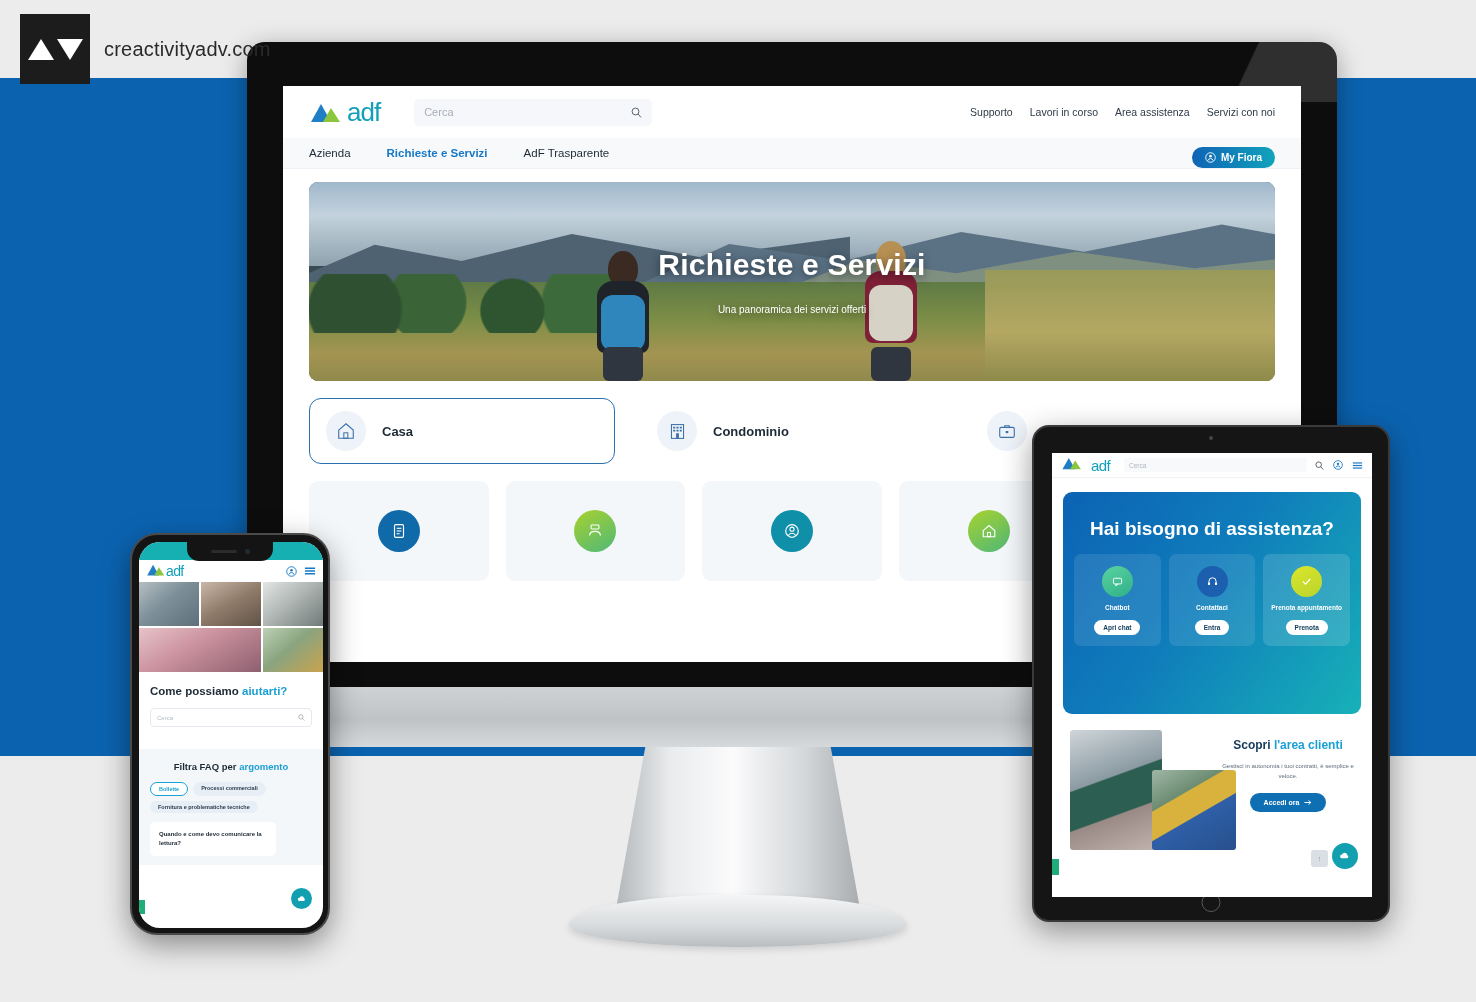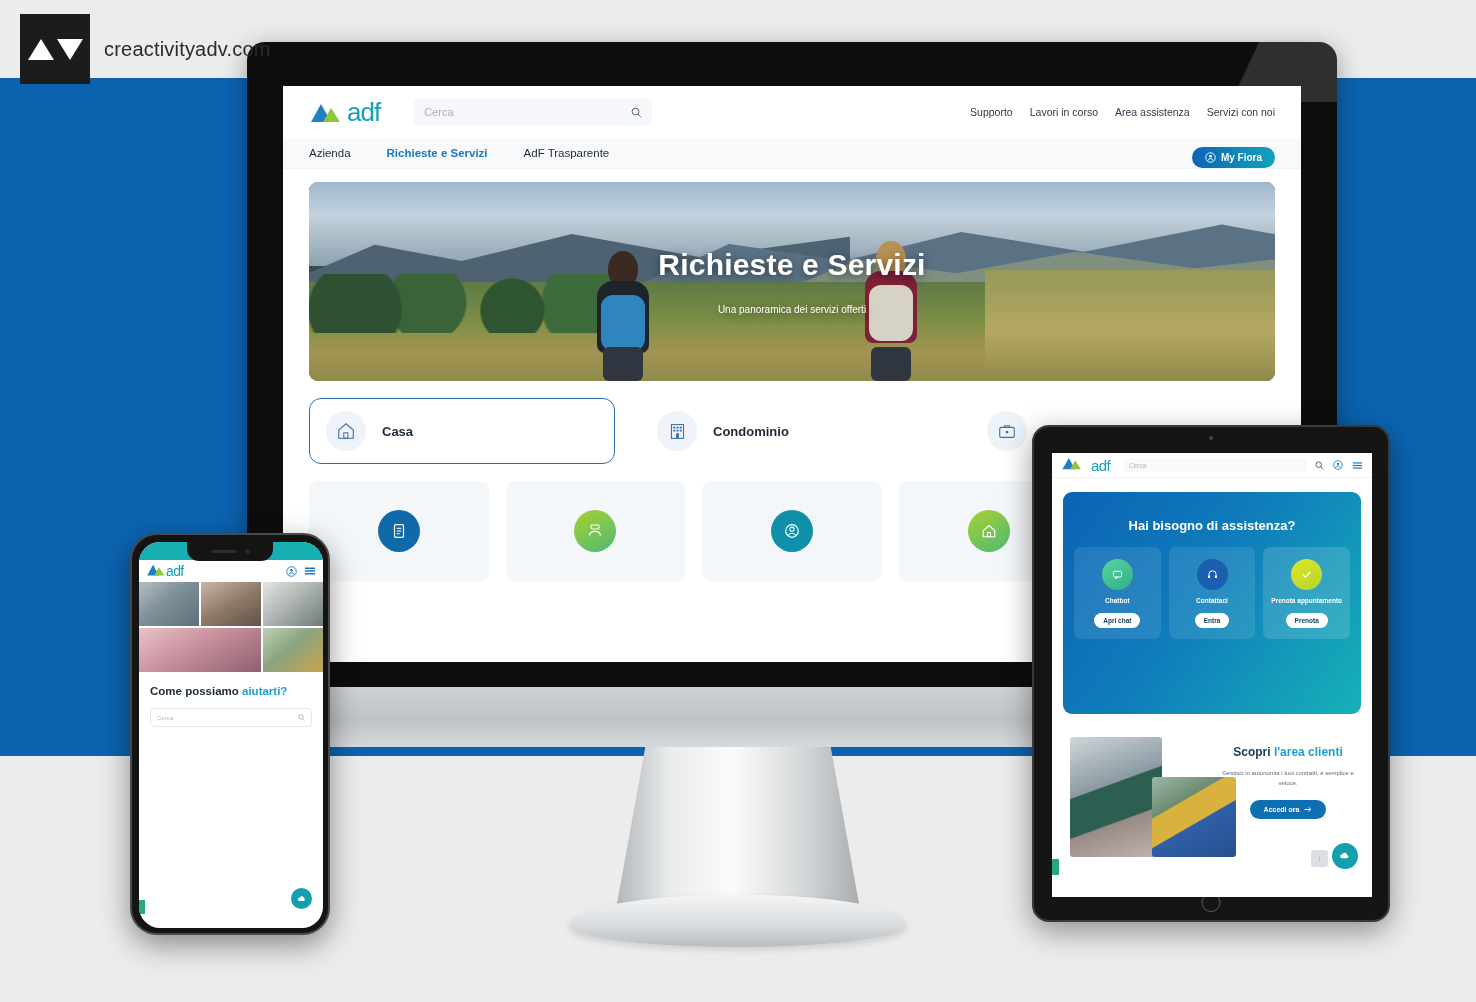--- a/index.html
+++ b/index.html
@@ -179,31 +179,31 @@
     border-bottom: 1px solid #f0f3f6;
   }
   .t-logo-txt { font-size: 15px; color: #12a0b8; letter-spacing: -.6px; }
   .t-search { flex: 1; height: 14px; background:#f7f9fb; border-radius:3px; font-size:6.5px; color:#b0b6bf; display:flex; align-items:center; padding:0 5px; margin-left: 6px; }
   .t-icons { display:flex; align-items:center; gap:9px; }
   .t-hero {
     margin: 14px 11px 0 11px; height: 222px; border-radius: 9px;
     background: linear-gradient(125deg,#0c63b4 0%, #0f7cbb 45%, #17b1b8 100%);
     padding-top: 26px;
   }
-  .t-hero-title { text-align:center; color:#fff; font-size:13px; font-weight:bold; }
+  .t-hero-title { text-align:center; color:#fff; font-size:19px; font-weight:bold; }
   .t-cards { display:flex; gap:8px; padding: 14px 11px 0 11px; }
   .t-card {
     flex:1; background: rgba(255,255,255,.10); border-radius: 7px; padding: 12px 5px 11px;
     display:flex; flex-direction:column; align-items:center; gap:7px;
   }
   .t-card.hi { background: rgba(255,255,255,.14); }
   .t-cico { width: 31px; height: 31px; border-radius: 50%; display:flex; align-items:center; justify-content:center; }
   .t-clbl { color:#fff; font-size:6.5px; text-align:center; line-height:1.35; font-weight:bold; }
   .t-cbtn { background:#fff; border-radius:9px; padding: 4px 9px; font-size:6.5px; font-weight:bold; color:#13405f; }
-  .t-lower { display:flex; margin-top: 23px; height: 120px; }
+  .t-lower { display:flex; margin-top: 16px; height: 120px; }
   .t-photos { width: 160px; position: relative; padding-left: 18px; }
   .t-ph1 { position:absolute; left:18px; top:0; width:92px; height:120px; border-radius:3px;
     background: linear-gradient(160deg,#cfd6da 0%, #8b9aa2 40%, #2c5f52 41%, #2c5f52 66%, #9a8a86 67%, #c2b4ae 100%); }
   .t-ph2 { position:absolute; left:100px; top:40px; width:84px; height:80px; border-radius:3px;
     background: linear-gradient(150deg,#9fb7a6 0%, #6c8c72 32%, #d8b23c 33%, #d8b23c 55%, #2f5fa8 56%, #27508c 100%); }
   .t-copy { flex:1; padding: 8px 14px 0 6px; text-align:center; }
   .t-copy-h { font-size:12px; font-weight:bold; color:#163a5a; }
   .t-copy-h i { color:#1a9fd4; font-style: normal; }
   .t-copy-p { font-size:6px; color:#5c6b79; margin-top:9px; line-height:1.7; }
   .t-cta { margin: 12px auto 0; background:#0f6fb3; color:#fff; border-radius:12px; padding:6px 14px;
@@ -585,20 +585,31 @@
       </div>
       <div class="ph-search">
         <span>Cerca</span>
         <svg width="7" height="7" viewBox="0 0 11 11">
             <circle cx="4.5" cy="4.5" r="3.4" fill="none" stroke="#8c949d" stroke-width="1"></circle>
             <line x1="7" y1="7" x2="10" y2="10.4" stroke="#8c949d" stroke-width="1"></line>
           </svg>
       </div>
     </div>
 
+    <div class="ph-faq">
+      <div class="ph-faq-h">
+        <span>Filtra FAQ per </span><i>argomento</i>
+      </div>
+      <div class="chips">
+        <span class="chip sel">Bollette</span>
+        <span class="chip">Processi commerciali</span>
+        <span class="chip">Fornitura e problematiche tecniche</span>
+      </div>
+      <div class="faq-item">Quando e come devo comunicare la lettura?</div>
+    </div>
 
     <div class="ph-fab">
       <svg width="12" height="12" viewBox="0 0 16 16">
           <path d="M4.4 10.6a2.1 2.1 0 0 1 .3-4.2 3.1 3.1 0 0 1 6 .6 1.9 1.9 0 0 1-.4 3.6z" fill="#fff"></path>
         </svg>
     </div>
     <div class="ph-side"></div>
   </div>
   <div class="notch">
     <span class="notch-spk"></span>

